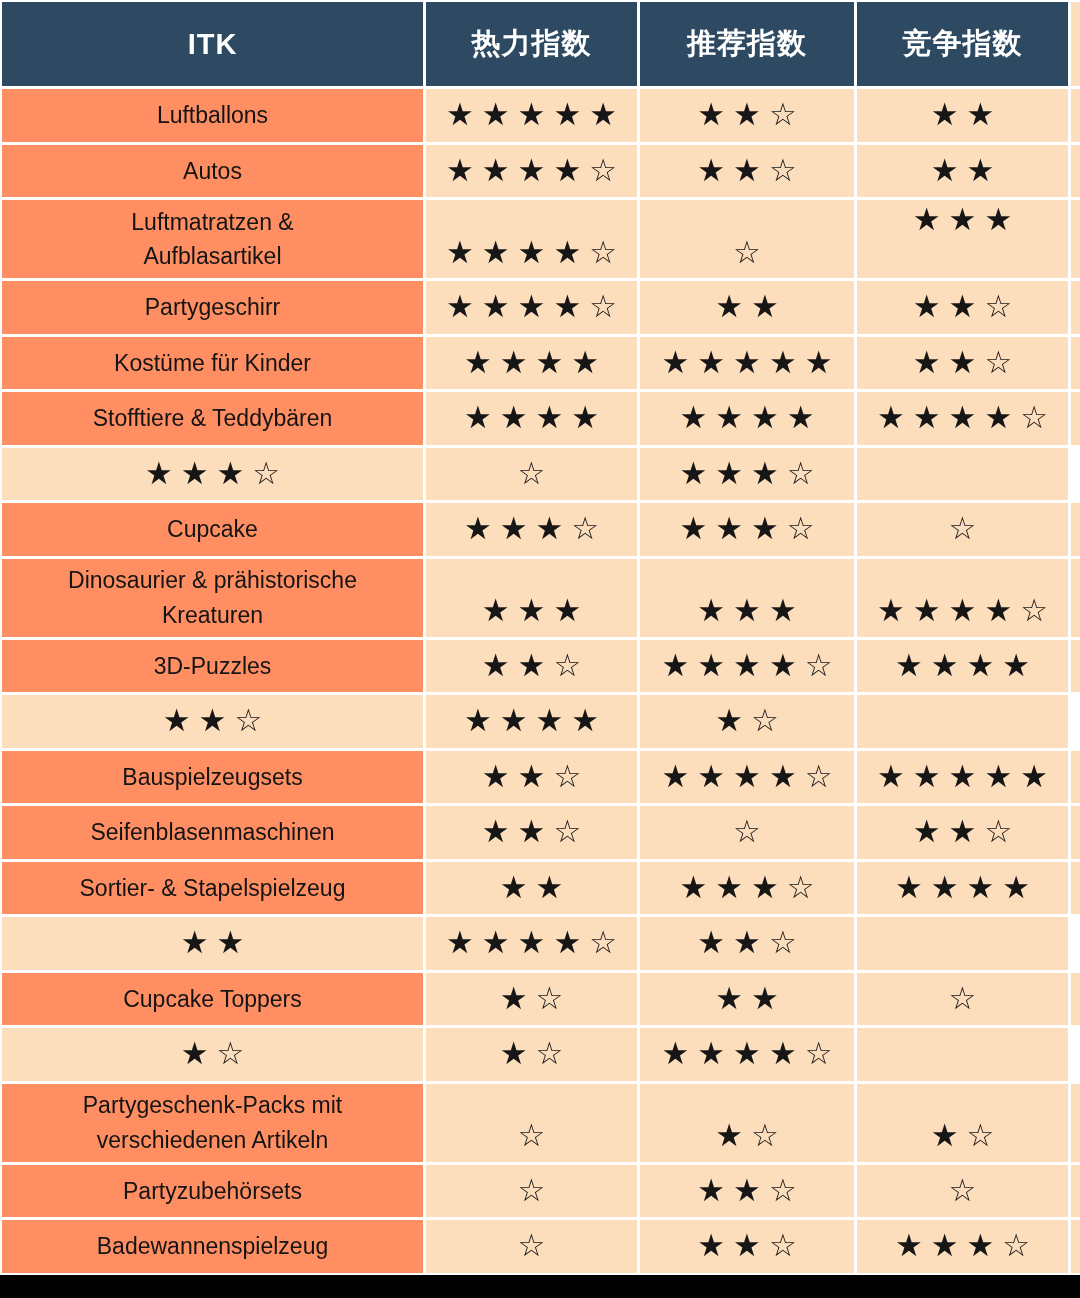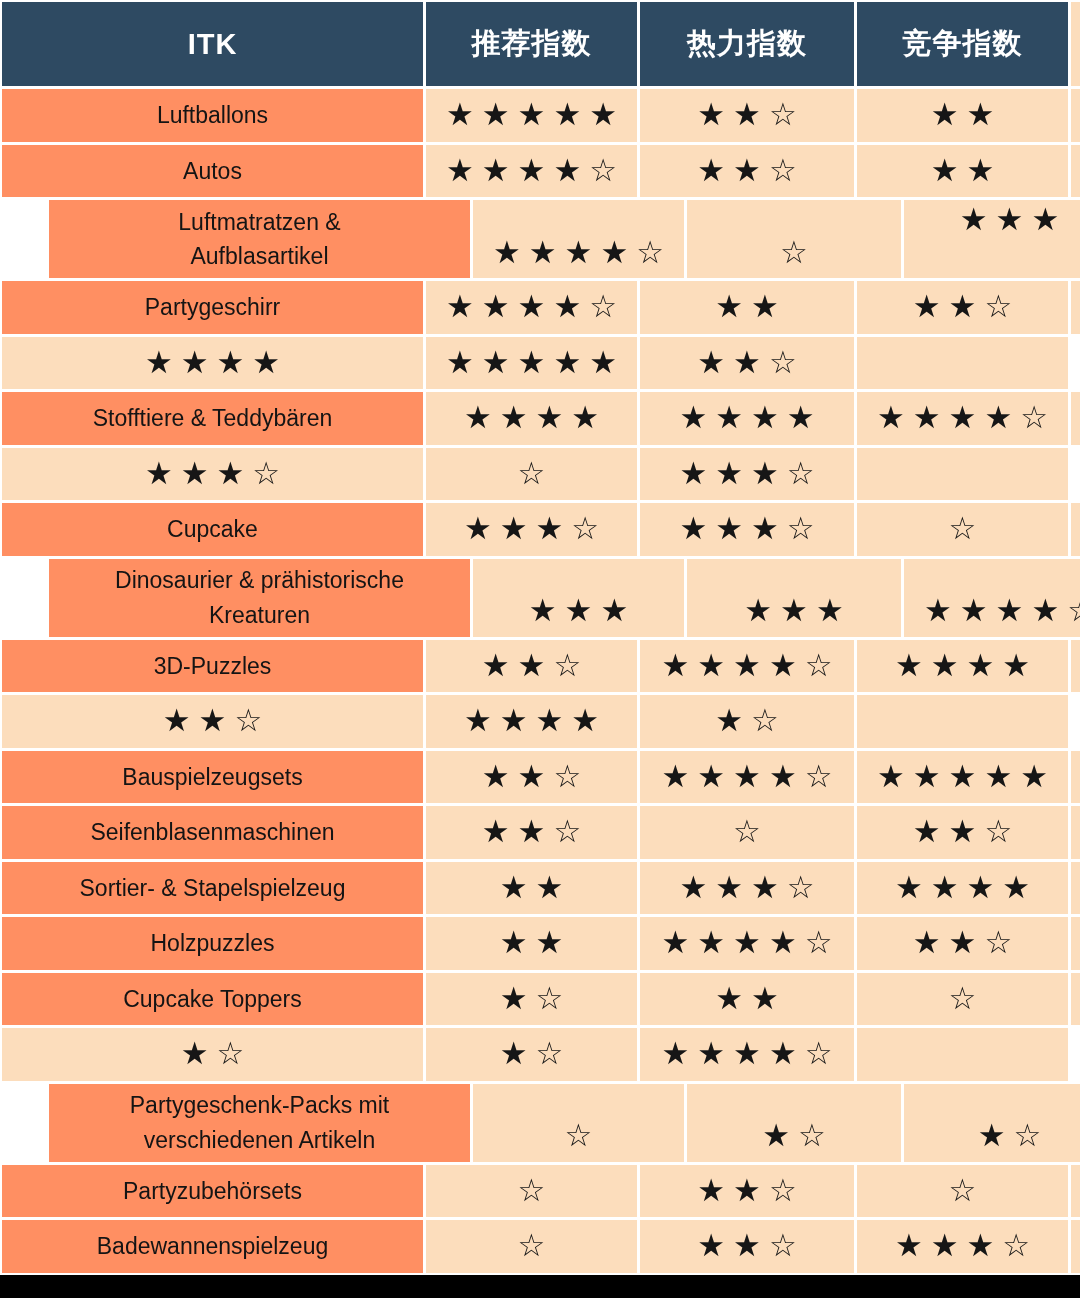--- a/index.html
+++ b/index.html
@@ -36,21 +36,21 @@
     flex-direction: column;
     gap: 3px;
   }
   .row {
     display: grid;
     grid-template-columns: 421px 211px 214px 211px 9px;
     column-gap: 3px;
     min-height: 52.5px;
   }
   .row.header { min-height: 84px; }
-  .row.tall   { min-height: 78px; margin-left: 47px; }
+  .row.tall   { min-height: 78px; }
   .cell {
     display: flex;
     align-items: center;
     justify-content: center;
     text-align: center;
   }
   .hcell {
     background: var(--header-bg);
     color: var(--header-text);
     font-size: 29px;
@@ -77,22 +77,22 @@
   .row.tall .stars.top    { align-items: flex-start; padding-top: 3px; padding-bottom: 0; }
   .strip { background: var(--rating-bg); }
 </style>
 </head>
 <body>
 
 <div class="stage">
   <div class="table">
     <div class="row header">
       <div class="cell hcell">ITK</div>
+      <div class="cell hcell">热力指数</div>
       <div class="cell hcell">推荐指数</div>
-      <div class="cell hcell">热力指数</div>
       <div class="cell hcell">竞争指数</div>
       <div class="cell strip"></div>
     </div>
 
   <div class="row">
     <div class="cell cat">Luftballons</div>
     <div class="cell stars">★★★★★</div>
     <div class="cell stars">★★☆</div>
     <div class="cell stars">★★</div>
     <div class="cell strip"></div>
@@ -113,20 +113,21 @@
     <div class="cell strip"></div>
   </div>
       <div class="row">
     <div class="cell cat">Partygeschirr</div>
     <div class="cell stars">★★★★☆</div>
     <div class="cell stars">★★</div>
     <div class="cell stars">★★☆</div>
     <div class="cell strip"></div>
   </div>
       <div class="row">
+    <div class="cell cat">Kostüme für Kinder</div>
     <div class="cell stars">★★★★</div>
     <div class="cell stars">★★★★★</div>
     <div class="cell stars">★★☆</div>
     <div class="cell strip"></div>
   </div>
       <div class="row">
     <div class="cell cat">Stofftiere &amp; Teddybären</div>
     <div class="cell stars">★★★★</div>
     <div class="cell stars">★★★★</div>
     <div class="cell stars">★★★★☆</div>
@@ -181,21 +182,20 @@
     <div class="cell strip"></div>
   </div>
       <div class="row">
     <div class="cell cat">Sortier- &amp; Stapelspielzeug</div>
     <div class="cell stars">★★</div>
     <div class="cell stars">★★★☆</div>
     <div class="cell stars">★★★★</div>
     <div class="cell strip"></div>
   </div>
       <div class="row">
-    <div class="cell cat">Holzpuzzles</div>
     <div class="cell stars">★★</div>
     <div class="cell stars">★★★★☆</div>
     <div class="cell stars">★★☆</div>
     <div class="cell strip"></div>
   </div>
       <div class="row">
     <div class="cell cat">Cupcake Toppers</div>
     <div class="cell stars">★☆</div>
     <div class="cell stars">★★</div>
     <div class="cell stars">☆</div>

